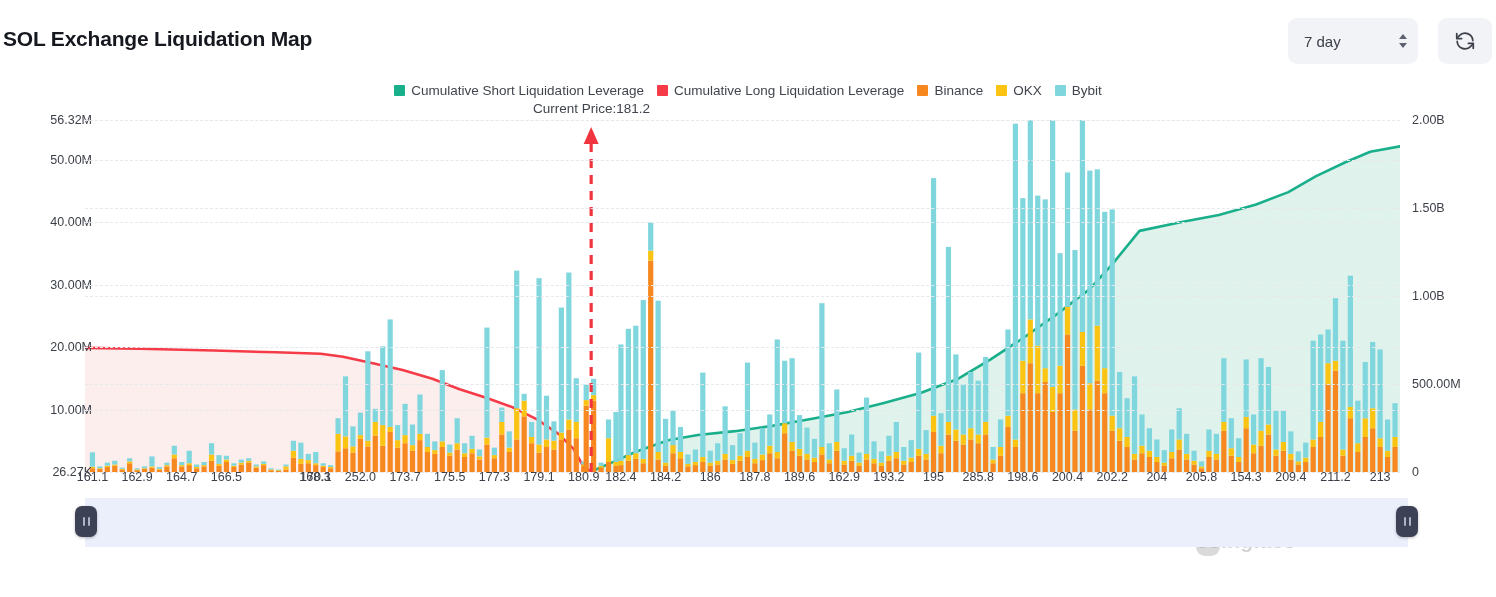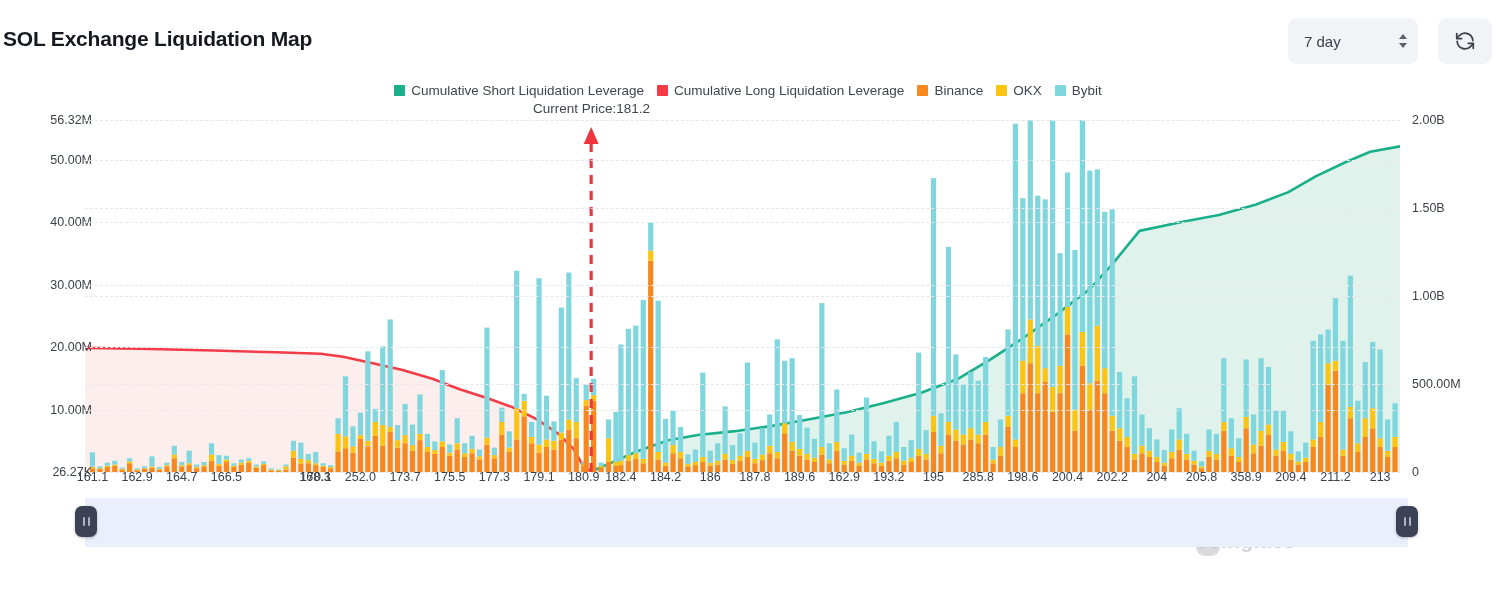--- a/index.html
+++ b/index.html
@@ -760,21 +760,21 @@
     <div class="xtick" style="left: 714.566px;">189.6</div>
     <div class="xtick" style="left: 759.226px;">162.9</div>
     <div class="xtick" style="left: 803.887px;">193.2</div>
     <div class="xtick" style="left: 848.547px;">195</div>
     <div class="xtick" style="left: 893.208px;">285.8</div>
     <div class="xtick" style="left: 937.868px;">198.6</div>
     <div class="xtick" style="left: 982.528px;">200.4</div>
     <div class="xtick" style="left: 1027.19px;">202.2</div>
     <div class="xtick" style="left: 1071.85px;">204</div>
     <div class="xtick" style="left: 1116.51px;">205.8</div>
-    <div class="xtick" style="left: 1161.17px;">358.9</div>
+    <div class="xtick" style="left: 1161.17px;">154.3</div>
     <div class="xtick" style="left: 1205.83px;">209.4</div>
     <div class="xtick" style="left: 1250.49px;">211.2</div>
     <div class="xtick" style="left: 1295.15px;">213</div>
   </div>
 
 <div id="slider">
   <div id="slider-track"></div>
   <div class="handle" id="handle-left">
       <b></b>
       <b></b>

